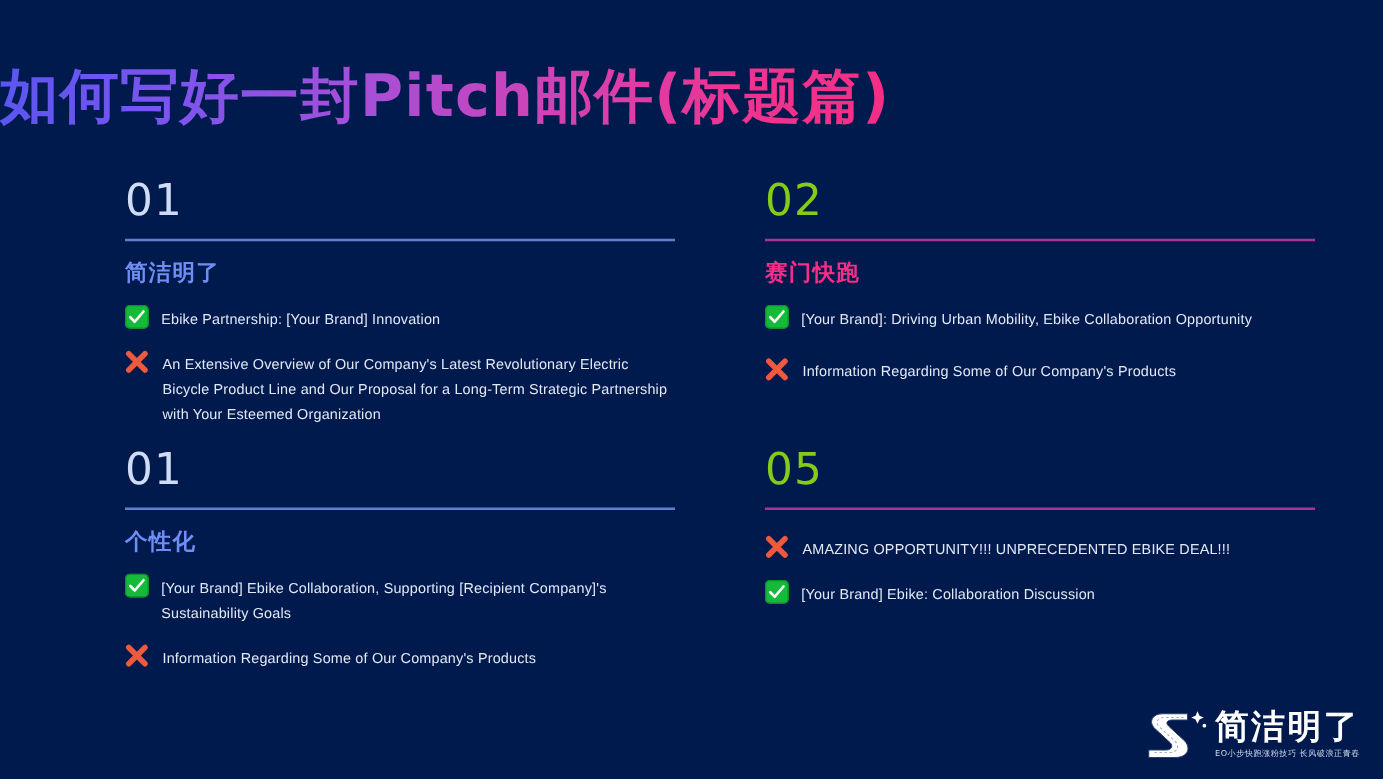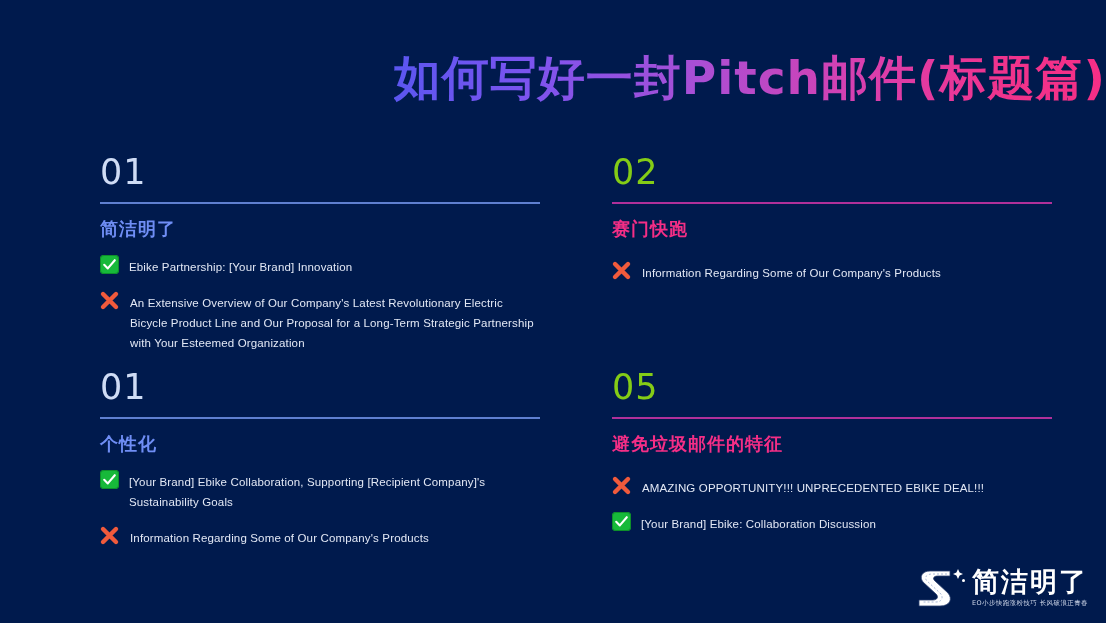--- a/index.html
+++ b/index.html
@@ -12,41 +12,41 @@
   .slide {
     position:relative;
     width:1106px; height:623px;
     background:#001a4d;
   }
 
   
   .title-wrap {
     position:absolute;
     top:52px; left:0; width:1106px;
-    text-align:right;
+    text-align:left;
   }
   .title {
     display:inline-block;
     font-size:47px;
     font-weight:bold;
     letter-spacing:1px;
     line-height:1.1;
     background:linear-gradient(90deg,#5b56f0 0%,#7a54ef 18%,#a84fd6 42%,#d93fae 66%,#f0338c 86%,#f52e86 100%);
     -webkit-background-clip:text;
     background-clip:text;
     color:transparent;
     -webkit-text-fill-color:transparent;
     text-shadow:none;
     font-family:"DejaVu Sans","Liberation Sans",sans-serif;
   }
 
   
   .grid {
     position:absolute;
-    top:155px; left:0;
+    top:144px; left:0;
     width:1106px;
   }
   .row { position:relative; width:1106px; }
   .col {
     position:absolute;
     width:440px;
   }
   .col.left  { left:100px; }
   .col.right { left:612px; }
 
@@ -174,20 +174,28 @@
             <span class="txt">An Extensive Overview of Our Company's Latest Revolutionary Electric Bicycle Product Line and Our Proposal for a Long-Term Strategic Partnership with Your Esteemed Organization</span>
           </div>
         </div>
       </div>
 
       <div class="col right">
         <div class="sec-num pink">02</div>
         <div class="sec-rule pink"></div>
         <div class="sec-head pink">赛门快跑</div>
         <div class="bullets">
+          <div class="bullet">
+            <span class="ico check">
+              <svg width="19" height="19" viewBox="0 0 19 19">
+                  <path d="M4.2 9.8 L7.8 13.4 L14.8 5.2" fill="none" stroke="#ffffff" stroke-width="2.1" stroke-linecap="round" stroke-linejoin="round"></path>
+                </svg>
+            </span>
+            <span class="txt">[Your Brand]: Driving Urban Mobility, Ebike Collaboration Opportunity</span>
+          </div>
           <div class="bullet" style="margin-top:22px;">
             <span class="ico cross">
               <svg width="21" height="21" viewBox="0 0 21 21">
                   <path d="M4 4 L17 17 M17 4 L4 17" fill="none" stroke="#f05a3c" stroke-width="4.4" stroke-linecap="round"></path>
                 </svg>
             </span>
             <span class="txt">Information Regarding Some of Our Company's Products</span>
           </div>
         </div>
       </div>
@@ -216,21 +224,20 @@
                 </svg>
             </span>
             <span class="txt">Information Regarding Some of Our Company's Products</span>
           </div>
         </div>
       </div>
 
       <div class="col right" style="top:0;">
         <div class="sec-num pink">05</div>
         <div class="sec-rule pink"></div>
-        <div class="sec-head pink">避免垃圾邮件的特征</div>
         <div class="bullets" style="margin-top:22px;">
           <div class="bullet" style="margin-top:22px;">
             <span class="ico cross">
               <svg width="21" height="21" viewBox="0 0 21 21">
                   <path d="M4 4 L17 17 M17 4 L4 17" fill="none" stroke="#f05a3c" stroke-width="4.4" stroke-linecap="round"></path>
                 </svg>
             </span>
             <span class="txt">AMAZING OPPORTUNITY!!! UNPRECEDENTED EBIKE DEAL!!!</span>
           </div>
           <div class="bullet">

